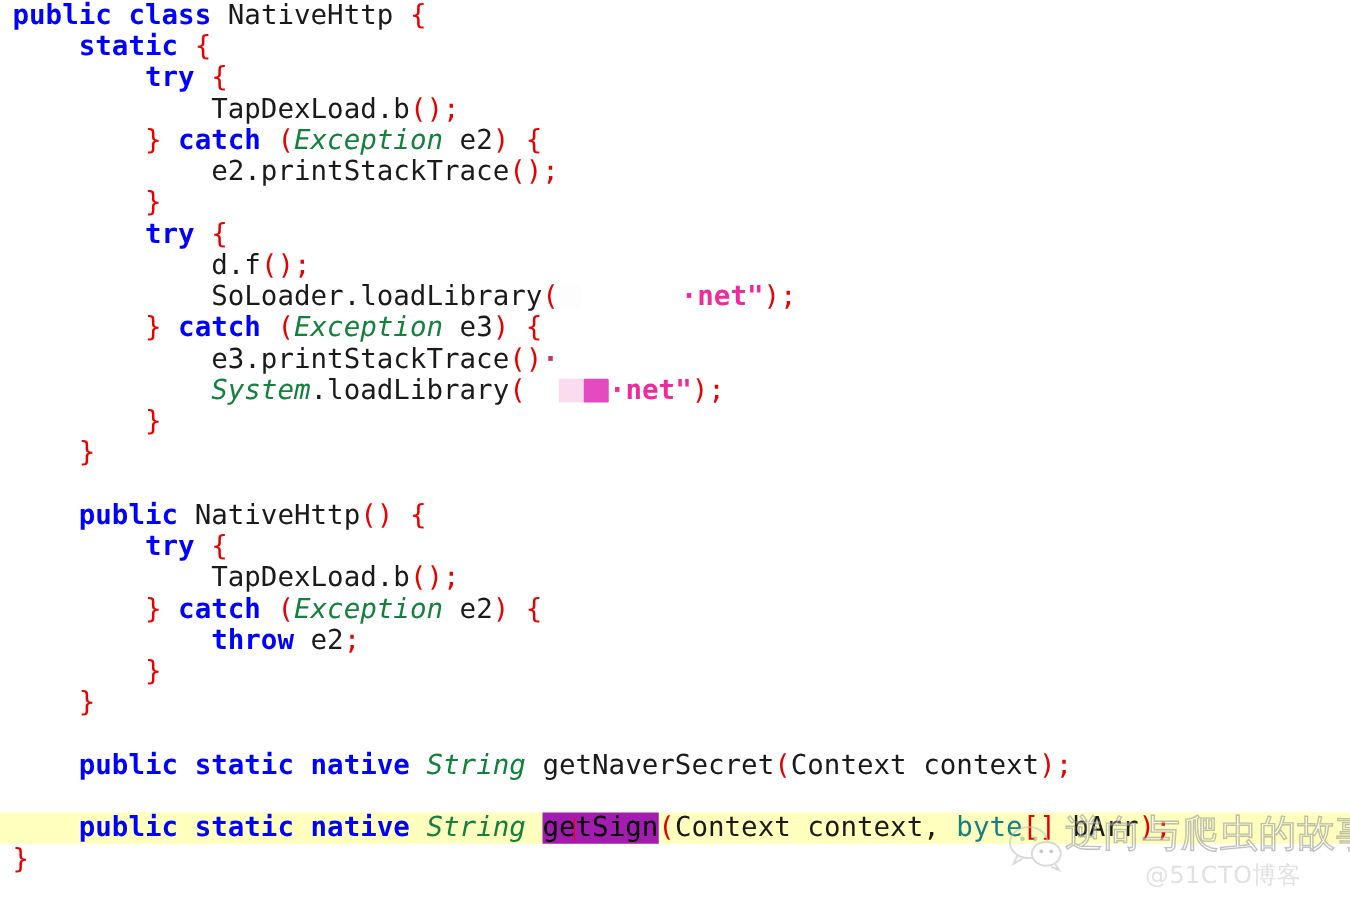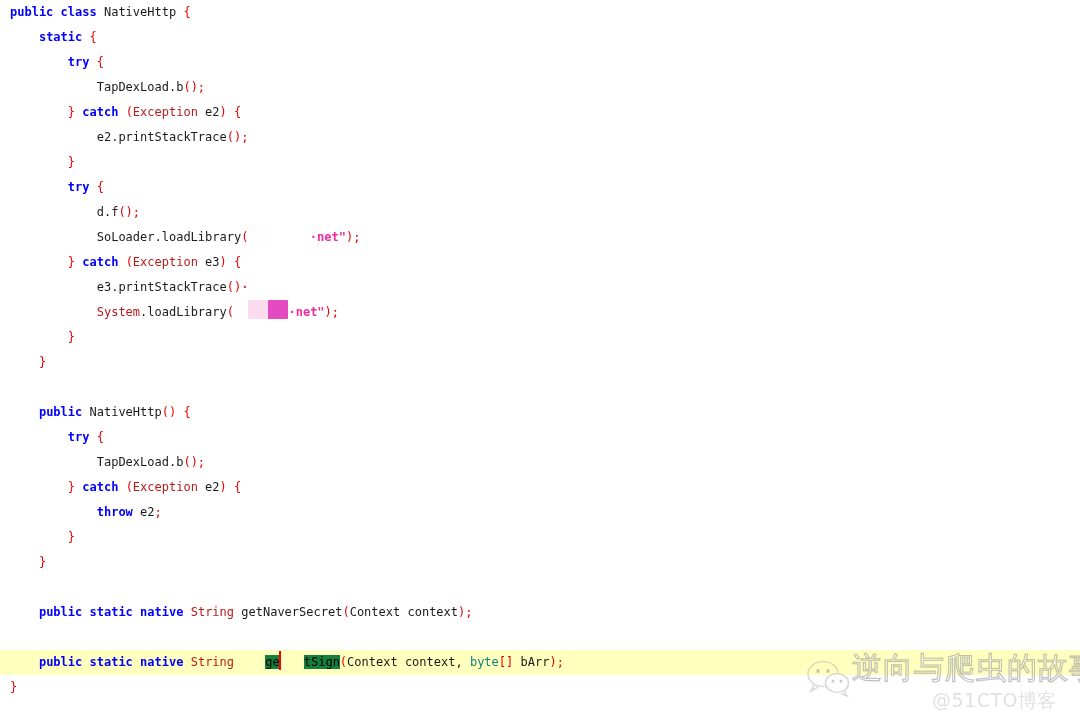--- a/index.html
+++ b/index.html
@@ -6,41 +6,41 @@
   html,body{margin:0;padding:0;}
   body{
     width:1080px;height:721px;
     background:#ffffff;
     font-family:"DejaVu Sans Mono","Liberation Mono",monospace;
     overflow:hidden;
     position:relative;
   }
   #code-view{
     position:absolute;left:0;top:0;width:1080px;height:721px;
-    font-size:12px;
+    font-size:22px;
     line-height:25px;
     letter-spacing:0px;
     white-space:pre;
   }
   .line{
     position:relative;
     height:25px;
     line-height:25px;
     padding-left:10px;
     box-sizing:border-box;
     white-space:pre;
   }
   .line.hl{background:#ffffbe;}
   .kw{color:#0000ff;font-weight:bold;}
-  .type{color:#b91c1c;}
+  .type{color:#15803d;font-style:italic;}
   .punct{color:#e60000;}
   .str{color:#ef2a9c;font-weight:bold;}
   .prim{color:#168080;font-weight:normal;}
   .plain{color:#1a1a1a;}
-  .sel{background:#15803d;margin-left:24px;}
+  .sel{background:#a21caf;}
   .caret{
     display:inline-block;
     width:0;height:19px;
     border-left:2.5px solid #ff0000;
     vertical-align:-4px;
     margin:0 -1px;
   }
   .redact{
     display:inline-block;
     vertical-align:-3px;
@@ -67,21 +67,21 @@
     position:absolute;left:46px;top:2px;
     font-family:"DejaVu Sans","Liberation Sans",sans-serif;
     font-size:30px;line-height:36px;
     color:#ffffff;
     -webkit-text-stroke:1.1px #8d8d8d;
     text-shadow:0 0 1px #9a9a9a;
     letter-spacing:1px;
     white-space:nowrap;
   }
   #wm-sub{
-    position:absolute;left:126px;top:40px;
+    position:absolute;left:110px;top:40px;
     font-family:"DejaVu Sans","Liberation Sans",sans-serif;
     font-size:19px;line-height:24px;
     color:#c9c9c9;
     letter-spacing:.5px;
     white-space:nowrap;
   }
 </style>
 </head>
 <body>
 

